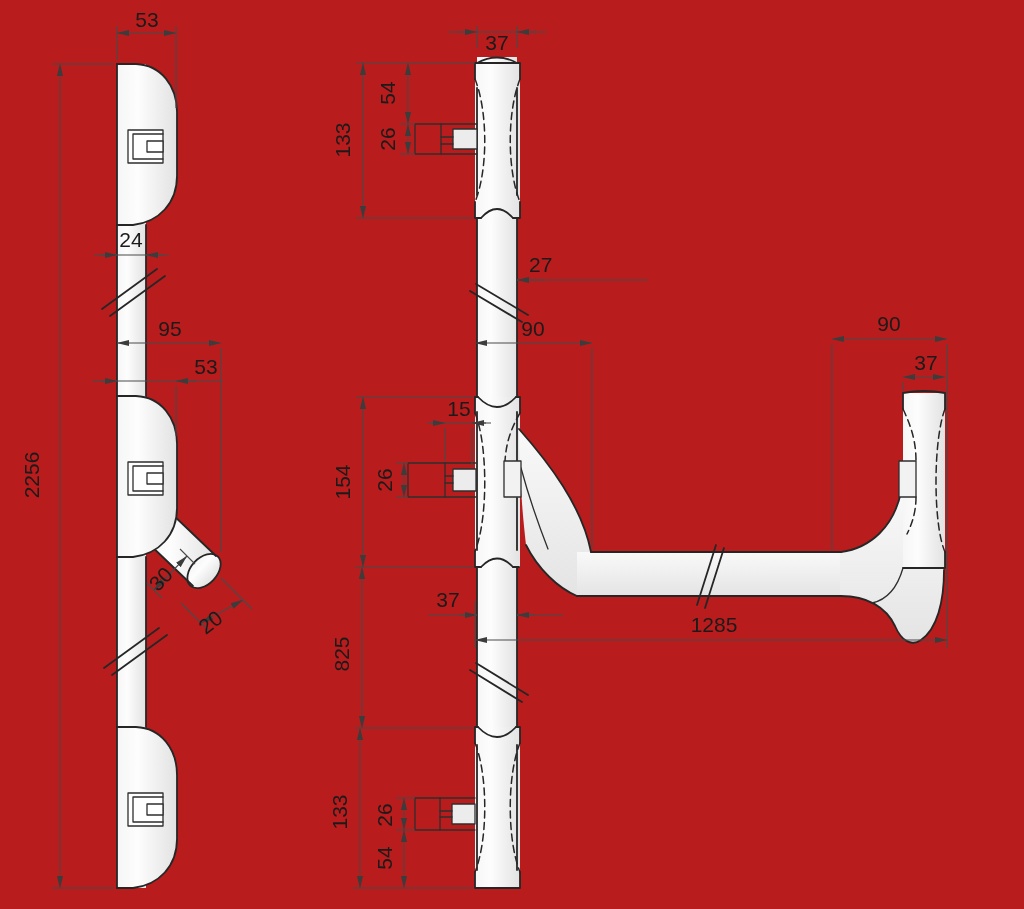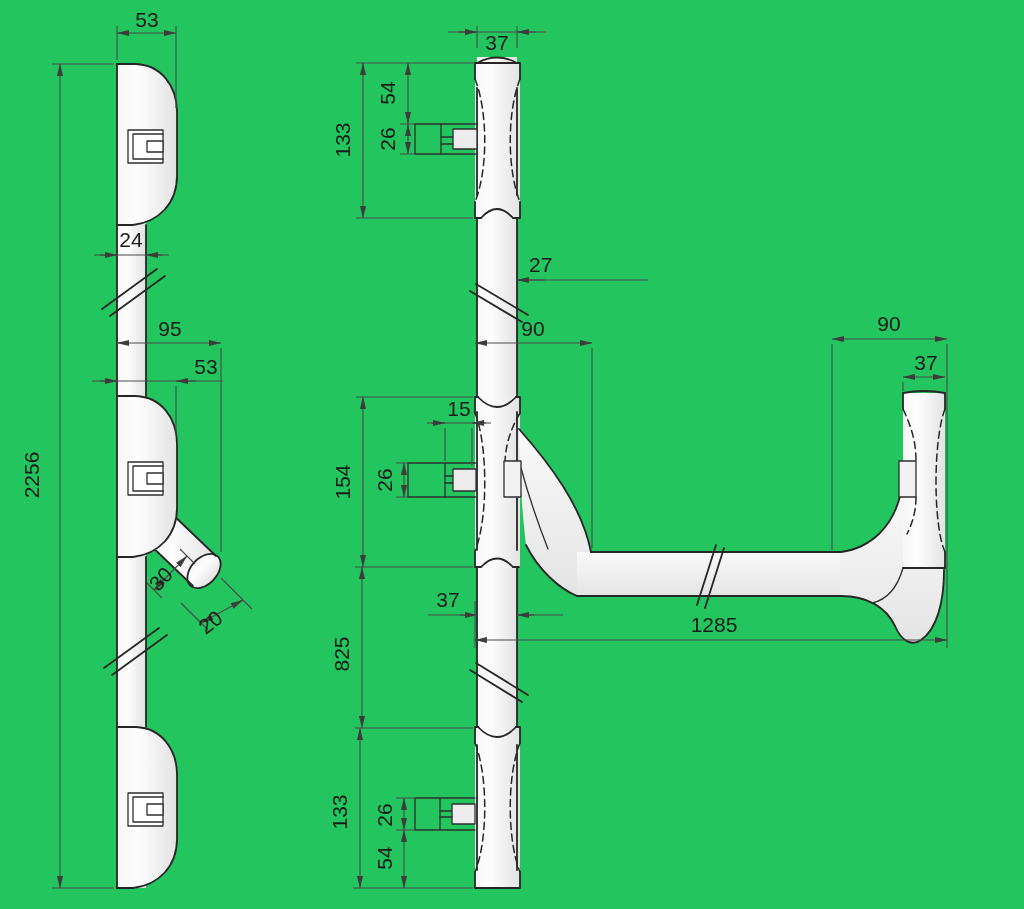--- a/index.html
+++ b/index.html
@@ -1,16 +1,16 @@
 <!DOCTYPE html>
 <html><head>
 <meta charset="utf-8">
 <style>
   html,body{margin:0;padding:0;background:#ffffff;}
-  .stage{width:1024px;height:909px;position:relative;background:#22c55e;overflow:hidden;}
+  .stage{width:1024px;height:909px;position:relative;background:#b91c1c;overflow:hidden;}
   svg{display:block;}
   .o  {fill:none;stroke:#262626;stroke-width:1.8;stroke-linecap:round;stroke-linejoin:round;}
   .o2 {fill:none;stroke:#2e2e2e;stroke-width:1.3;stroke-linecap:round;stroke-linejoin:round;}
   .dash{fill:none;stroke:#262626;stroke-width:1.5;stroke-dasharray:7 4.5;stroke-linecap:round;}
   .dim {fill:none;stroke:#4a4a4a;stroke-width:1.1;}
   .da  {marker-end:url(#arw);}
   .dab {marker-start:url(#arw);marker-end:url(#arw);}
   .fillp{fill:url(#gH);stroke:none;}
   .fillb{fill:url(#gV);stroke:none;}
   .plug{fill:#ececec;}

